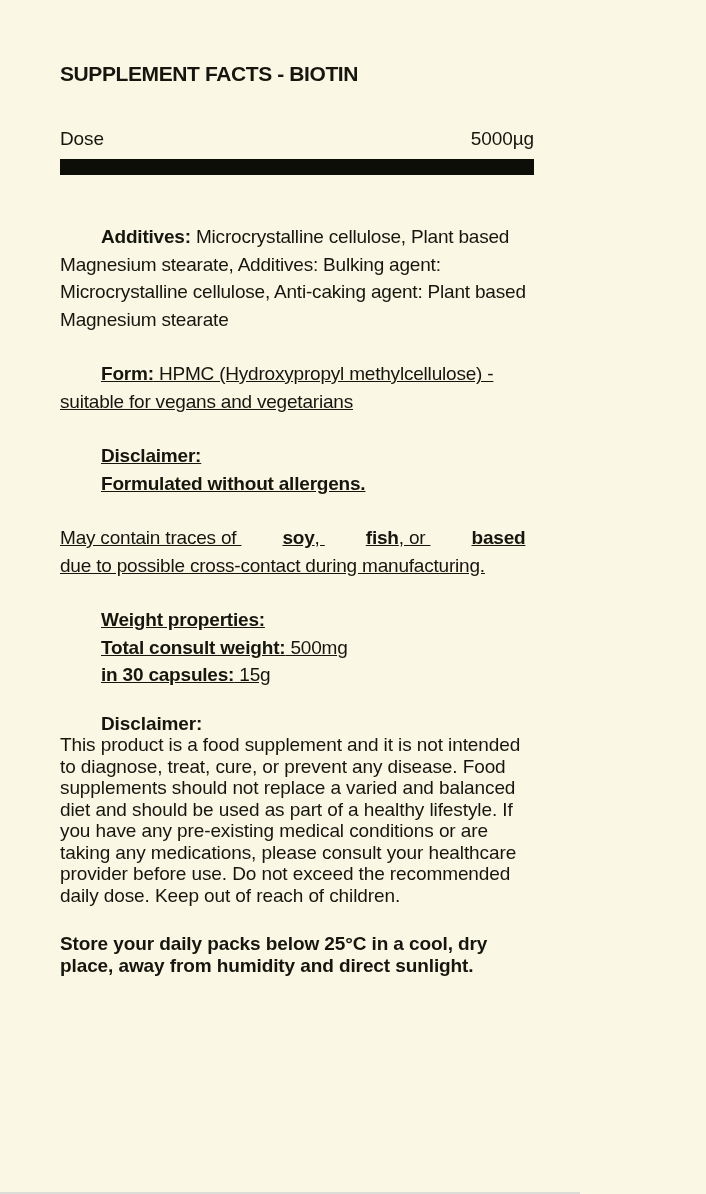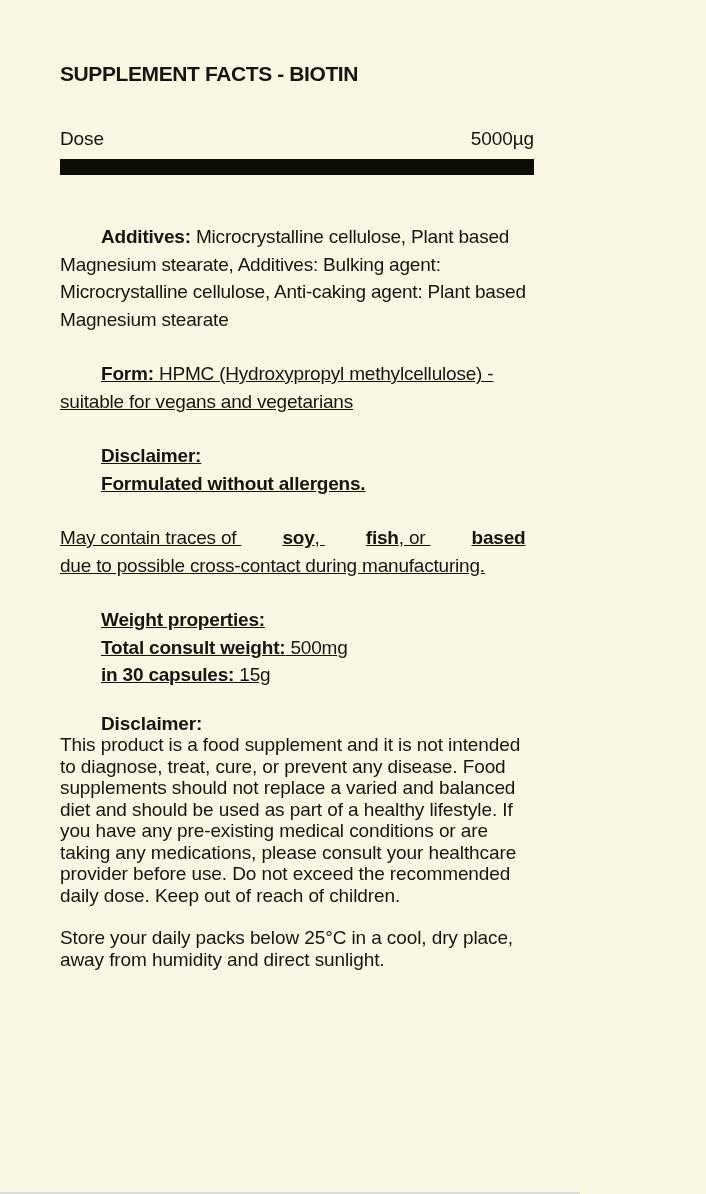--- a/index.html
+++ b/index.html
@@ -48,21 +48,21 @@
     letter-spacing: -0.2px;
   }
   .para + .para { margin-top: 27px; text-decoration: underline; }
   .b { font-weight: 700; margin-left: 41px; }
   .fine {
     margin-top: 24px;
     font-size: 19px;
     line-height: 21.5px;
     letter-spacing: -0.1px;
   }
-  .fine + .fine { margin-top: 21px; }
+  .fine + .fine { margin-top: 27px; font-weight: bold; }
 </style>
 </head>
 <body>
 
 <div class="page">
 
   <h1 class="title">SUPPLEMENT FACTS - BIOTIN</h1>
 
   <div class="facts-table">
     <div class="facts-row">

